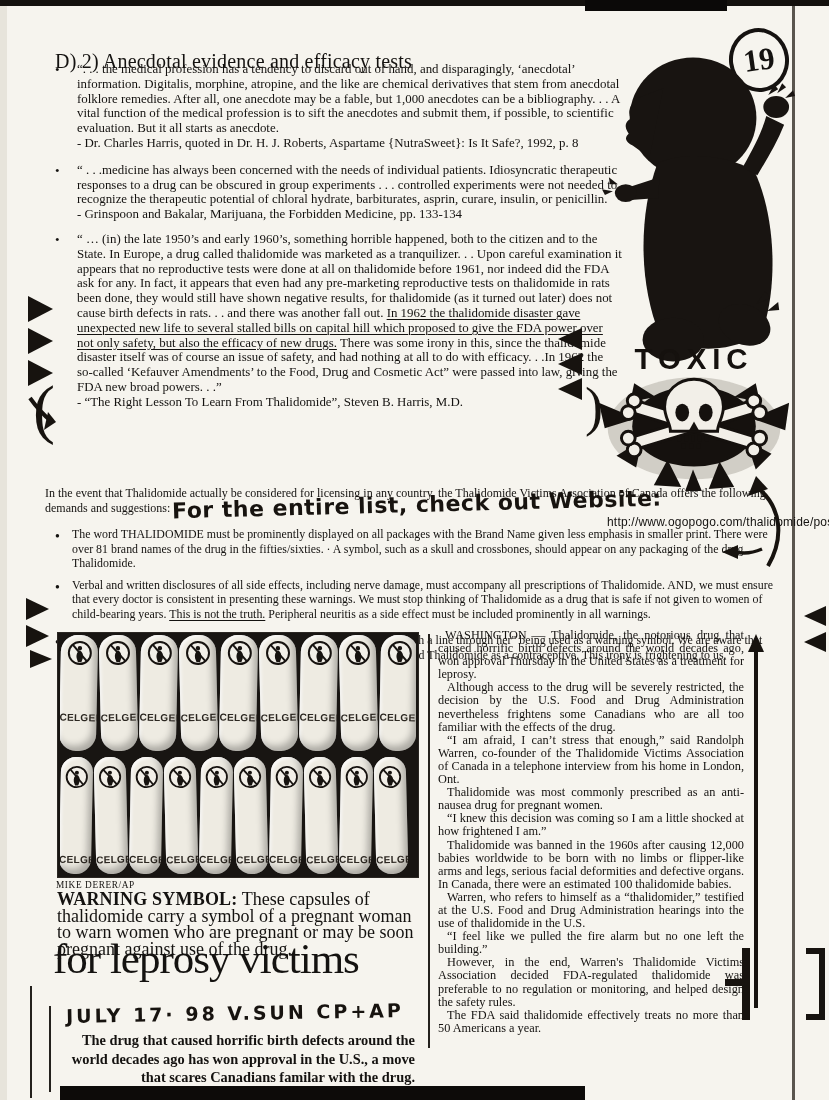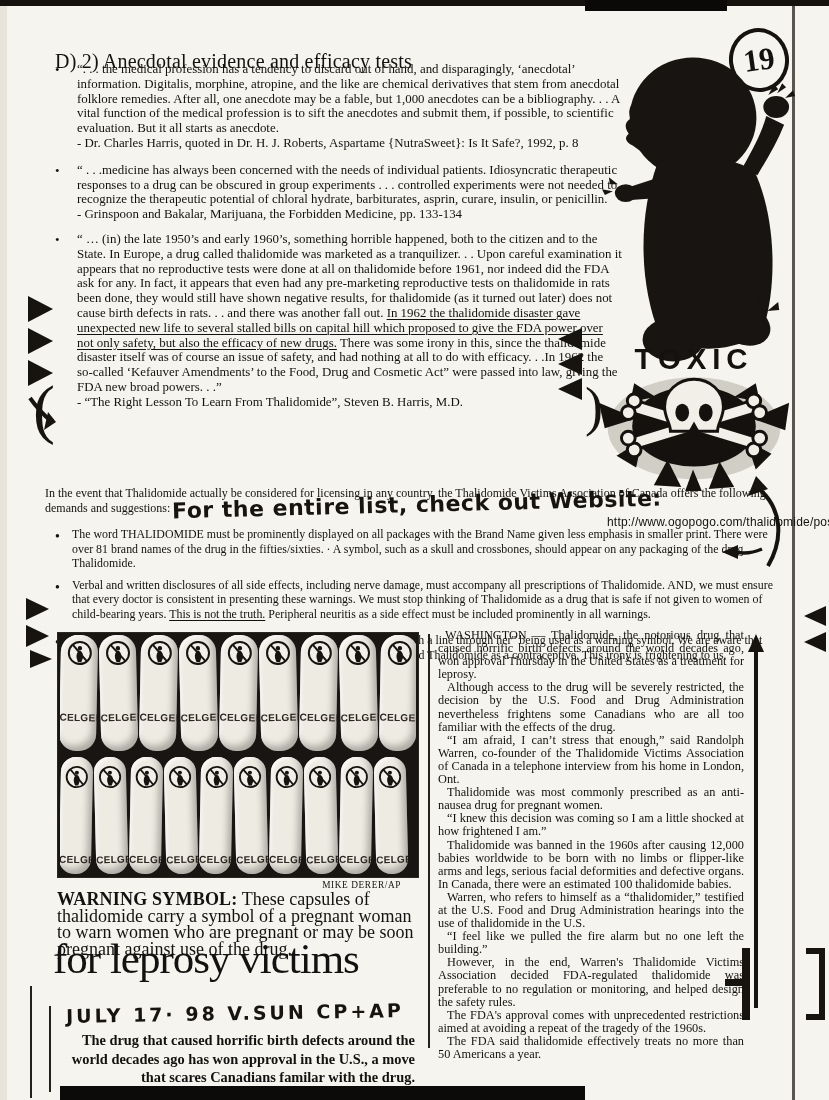--- a/index.html
+++ b/index.html
@@ -50,21 +50,21 @@
            box-shadow:inset -4px -5px 7px rgba(0,0,0,.28), inset 2px 2px 3px rgba(255,255,255,.8);}
   .cap-row2 .capsule{flex-basis:32px;height:117px;border-radius:15px;}
   .capsule:nth-child(odd){transform:rotate(1.2deg);}
   .capsule:nth-child(even){transform:rotate(-1.4deg);}
   .sym{position:absolute;top:5px;left:50%;transform:translateX(-50%);width:26px;height:26px;}
   .cap-row2 .sym{width:24px;height:24px;top:8px;}
   .cap-label{position:absolute;bottom:28px;left:0;right:0;overflow:hidden;white-space:nowrap;text-align:center;
              font-family:"Liberation Sans", sans-serif;font-weight:700;font-size:10px;letter-spacing:.3px;color:#2b2620;}
   .cap-row2 .cap-label{bottom:9px;}
 
-  .credit{left:39px;top:880px;width:362px;text-align:right;font-size:9.3px;letter-spacing:.6px;}
+  .credit{left:56px;top:880px;width:362px;text-align:left;font-size:9.3px;letter-spacing:.6px;}
   .caption{left:57px;top:891px;width:364px;font-size:18px;line-height:16.6px;}
   .caption b{letter-spacing:.2px;}
   .headline{left:53px;top:936px;width:380px;font-size:43px;line-height:45px;letter-spacing:-1px;}
   .hw-date{left:66px;top:1002px;font-size:19px;letter-spacing:3px;transform:rotate(-1deg);white-space:nowrap;}
   .deck{left:57px;top:1031px;width:358px;font-weight:700;font-size:14.4px;line-height:18.6px;text-align:right;}
 
   
   .col-divider{left:428px;top:634px;width:2px;height:414px;}
   .article{left:438px;top:629px;width:306px;font-size:12.3px;line-height:13.1px;text-align:justify;}
   .article p{margin:0;text-indent:9px;}
@@ -366,21 +366,20 @@
   <div class="abs article">
     <p class="first">WASHINGTON — Thalidomide, the notorious drug that caused horrific birth defects around the world decades ago, won approval Thursday in the United States as a treatment for leprosy.</p>
     <p>Although access to the drug will be severely restricted, the decision by the U.S. Food and Drug Administration nevertheless frightens some Canadians who are all too familiar with the effects of the drug.</p>
     <p>“I am afraid, I can’t stress that enough,” said Randolph Warren, co-founder of the Thalidomide Victims Association of Canada in a telephone interview from his home in London, Ont.</p>
     <p>Thalidomide was most commonly prescribed as an anti-nausea drug for pregnant women.</p>
     <p>“I knew this decision was coming so I am a little shocked at how frightened I am.”</p>
     <p>Thalidomide was banned in the 1960s after causing 12,000 babies worldwide to be born with no limbs or flipper-like arms and legs, serious facial deformities and defective organs. In Canada, there were an estimated 100 thalidomide babies.</p>
     <p>Warren, who refers to himself as a “thalidomider,” testified at the U.S. Food and Drug Administration hearings into the use of thalidomide in the U.S.</p>
     <p>“I feel like we pulled the fire alarm but no one left the building.”</p>
     <p>However, in the end, Warren's Thalidomide Victims Association decided FDA-regulated thalidomide was preferable to no regulation or monitoring, and helped design the safety rules.</p>
-    <p>The FDA's approval comes with unprecedented restrictions aimed at avoiding a repeat of the tragedy of the 1960s.</p>
     <p>The FDA said thalidomide effectively treats no more than 50 Americans a year.</p>
   </div>
 
   <svg class="abs" style="left:745px;top:634px;" width="22" height="378" viewBox="0 0 22 378">
     <polygon class="mark" points="11,0 3,18 19,18"></polygon>
     <rect class="mark" x="9" y="14" width="4" height="360"></rect>
   </svg>
 
   <svg class="abs" style="left:725px;top:948px;" width="26" height="72" viewBox="0 0 26 72">
     <rect class="mark" x="17" y="0" width="8" height="72"></rect>

